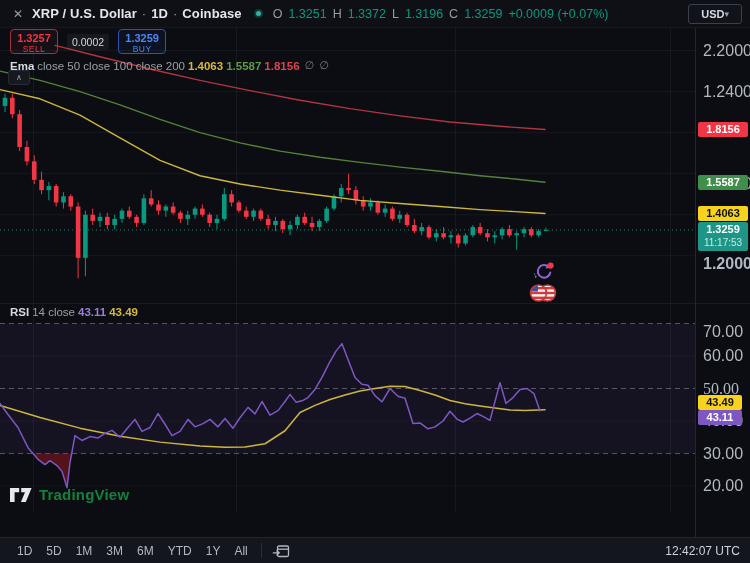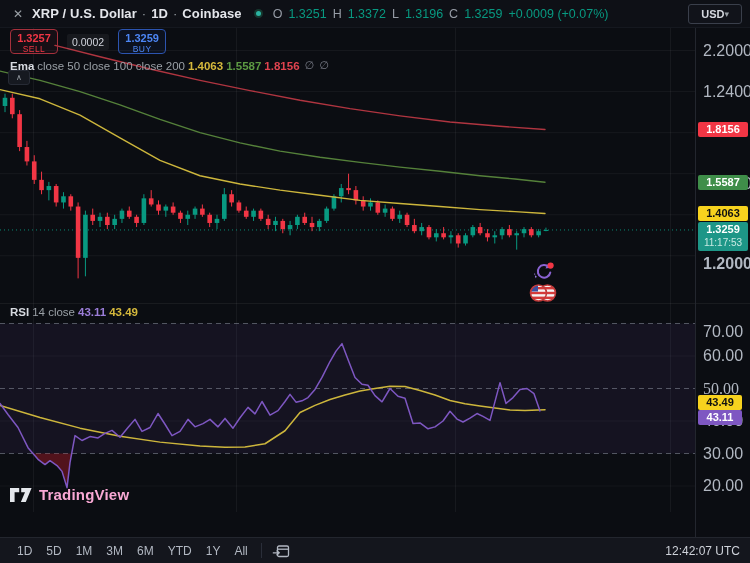--- a/index.html
+++ b/index.html
@@ -53,21 +53,21 @@
   #current-pill .cp{font-size:11px;font-weight:700;line-height:15px;color:#fff;}
   #current-pill .cd{font-size:10px;line-height:12px;color:#c6e9e2;}
   #v-sep{position:absolute;left:695px;top:28px;width:1px;height:509px;background:#23262e;z-index:2;}
 
   
   #event-icons{position:absolute;left:527px;top:261px;z-index:4;width:32px;}
   #event-icons .ic{display:block;margin:0 auto;}
 
   
   #tv-logo{position:absolute;left:10px;top:486px;z-index:4;display:flex;align-items:center;gap:7px;cursor:pointer;}
-  #tv-logo .txt{font-size:15px;font-weight:700;color:#f9a8d4;letter-spacing:.2px;}
+  #tv-logo .txt{font-size:15px;font-weight:700;color:#15803d;letter-spacing:.2px;}
 
   
   #time-axis{position:absolute;top:512px;left:0;right:0;height:25px;border-top:1px solid #20232b;
              background:#0b0d12;z-index:3;}
   .month{position:absolute;top:50%;transform:translate(-50%,-50%);font-size:11px;font-weight:600;color:#99a0ac;}
   #axis-gear{position:absolute;right:16px;top:4px;cursor:pointer;}
 
   
   #toolbar{position:absolute;top:537px;left:0;right:0;height:26px;background:#14161d;border-top:1px solid #23262e;
            display:flex;align-items:center;padding:0 10px;z-index:3;}

